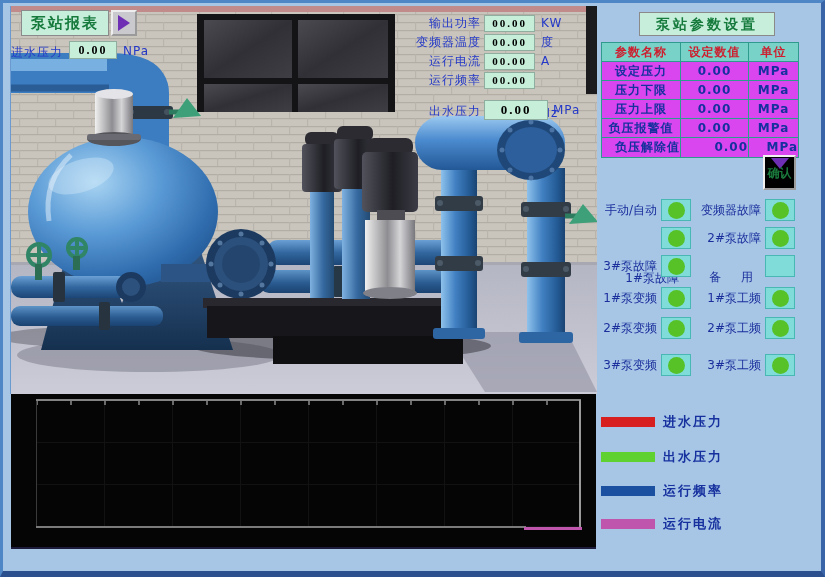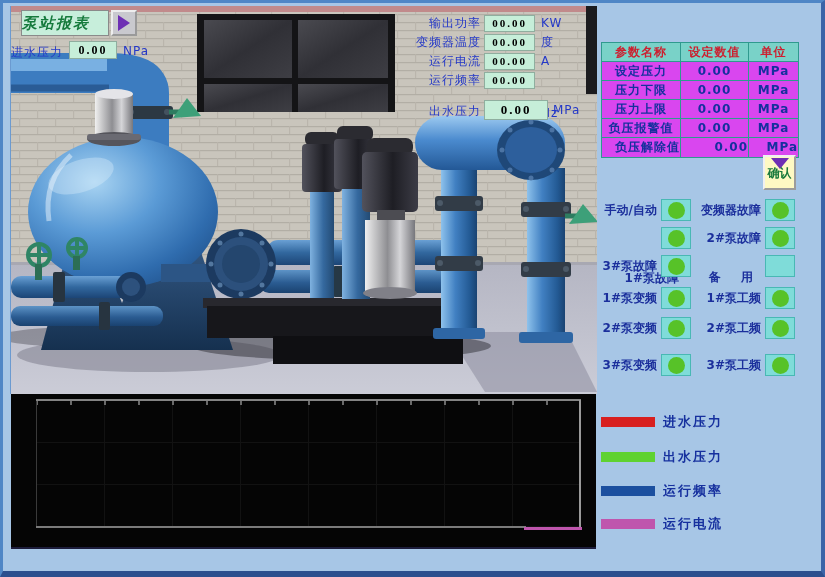--- a/index.html
+++ b/index.html
@@ -10,47 +10,47 @@
           overflow:hidden; }
   
   .scene { position:absolute; left:7px; top:3px; width:586px; height:388px; border-left:1px solid #6b9ad0; }
   
   .abs { position:absolute; }
   .blue-lbl { color:#2438c8; font-weight:normal; font-size:12px; letter-spacing:1px; white-space:nowrap; }
   .val-box { background:#c6eed9; border:1px solid #8fae9f; color:#000; font-weight:bold;
              font-family:Liberation Serif, serif; text-align:center;
              letter-spacing:2px; }
   .report-btn { left:18px; top:7px; display:flex; align-items:center; gap:2px; cursor:pointer; }
-  .report-btn .txt { width:88px; height:26px; line-height:24px; background:#c7eedb;
-                     border:1px solid #8a8a8a; color:#157a3c; font-size:15px; font-weight:bold; letter-spacing:2px;font-style:italic; }
+  .report-btn .txt { width:88px; height:26px; line-height:24px; text-align:center; background:#c7eedb;
+                     border:1px solid #8a8a8a; color:#157a3c; font-size:15px; font-weight:bold; letter-spacing:2px; }
   .report-btn .ic { width:26px; height:26px; background:#c9c9ce; border:2px outset #eeeeee;
                     display:flex; align-items:center; justify-content:center; }
   .play { width:0; height:0; border-left:12px solid #6e2fb4; border-top:8px solid transparent; border-bottom:8px solid transparent; }
   
   .ro-lbl { text-align:right; width:80px; height:17px; line-height:17px; }
   .ro-box { width:51px; height:17px; line-height:15px; font-size:11px; }
   .ro-unit { height:17px; line-height:17px; }
   
   .panel-title { left:636px; top:9px; width:136px; height:24px; line-height:22px; text-align:center;
                  background:#c7eedb; border:1px solid #8a8a8a; color:#157a3c; font-size:14px;
                  font-weight:bold; letter-spacing:3px; }
   .stable { left:598px; top:39px; width:198px; border:1px solid #2f9a8e; background:#d946ef; }
   .trow { display:grid; grid-template-columns:79px 68px 49px; }
   .tc { height:19px; line-height:18px; text-align:center; font-size:12px; font-weight:bold;
         border-right:1px solid #2f9a8e; border-bottom:1px solid #2f9a8e; color:#16309e; letter-spacing:1px; }
   .tc:last-child { border-right:none; }
   .trow:last-child .tc { border-bottom:none;text-align:right; }
   .thead .tc { background:#79d2c8; color:#cc2030; }
-  .confirm-btn { left:760px; top:152px; width:33px; height:35px; background:#fef9c3; border:2px outset #f0f0f0;
+  .confirm-btn { left:760px; top:152px; width:33px; height:35px; background:#000000; border:2px outset #f0f0f0;
                  display:flex; flex-direction:column; align-items:center; justify-content:flex-start; cursor:pointer; }
   .tri-down { width:0; height:0; border-top:11px solid #6e2fb4; border-left:9px solid transparent;
               border-right:9px solid transparent; margin-top:1px; }
   .confirm-txt { color:#1a7a3c; font-size:12px; font-weight:bold; margin-top:-4px; white-space:nowrap; }
   
-  .st-lbl { color:#1b2f9c; font-weight:bold; font-size:12px; text-align:right; height:22px; line-height:22px; white-space:nowrap; }
+  .st-lbl { color:#1b2f9c; font-weight:normal; font-size:12px; text-align:right; height:22px; line-height:22px; white-space:nowrap; }
   .st-box { width:30px; height:22px; background:#7fdcd9; border:1px solid #49b8b4;
             display:flex; align-items:center; justify-content:center; }
   .dot { width:17px; height:17px; border-radius:50%; }
   
   .lg-bar { width:54px; height:10px; }
   .lg-lbl { color:#16309e; font-weight:bold; font-size:13px; letter-spacing:2px; height:18px; line-height:18px; white-space:nowrap; }
   
   .chart { left:8px; top:391px; width:585px; height:155px; background:#050505; border-bottom:2px solid #1c1c3a; }
   .plot { position:absolute; left:25px; top:7px; width:545px; height:126px;
           background:
@@ -286,20 +286,21 @@
   <div class="abs blue-lbl ro-unit" style="left:538px;top:50px;">A</div>
 
   <div class="abs blue-lbl ro-lbl" style="left:398px;top:69px;">运行频率</div>
   <div class="abs val-box ro-box" style="left:481px;top:69px;">00.00</div>
   <div class="abs blue-lbl ro-unit" style="left:538px;top:69px;margin-top:33px;">Hz</div>
 
   <div class="abs blue-lbl" style="left:398px;top:100px;width:80px;text-align:right;">出水压力</div>
   <div class="abs val-box" style="left:481px;top:97px;width:64px;height:20px;line-height:18px;font-size:13px;">0.00</div>
   <div class="abs blue-lbl" style="left:550px;top:100px;">MPa</div>
 
+  <div class="abs panel-title">泵站参数设置</div>
 
   <div class="abs stable">
     <div class="trow thead">
       <div class="tc">参数名称</div>
       <div class="tc">设定数值</div>
       <div class="tc">单位</div>
     </div>
     <div class="trow">
       <div class="tc">设定压力</div>
       <div class="tc">0.00</div>

